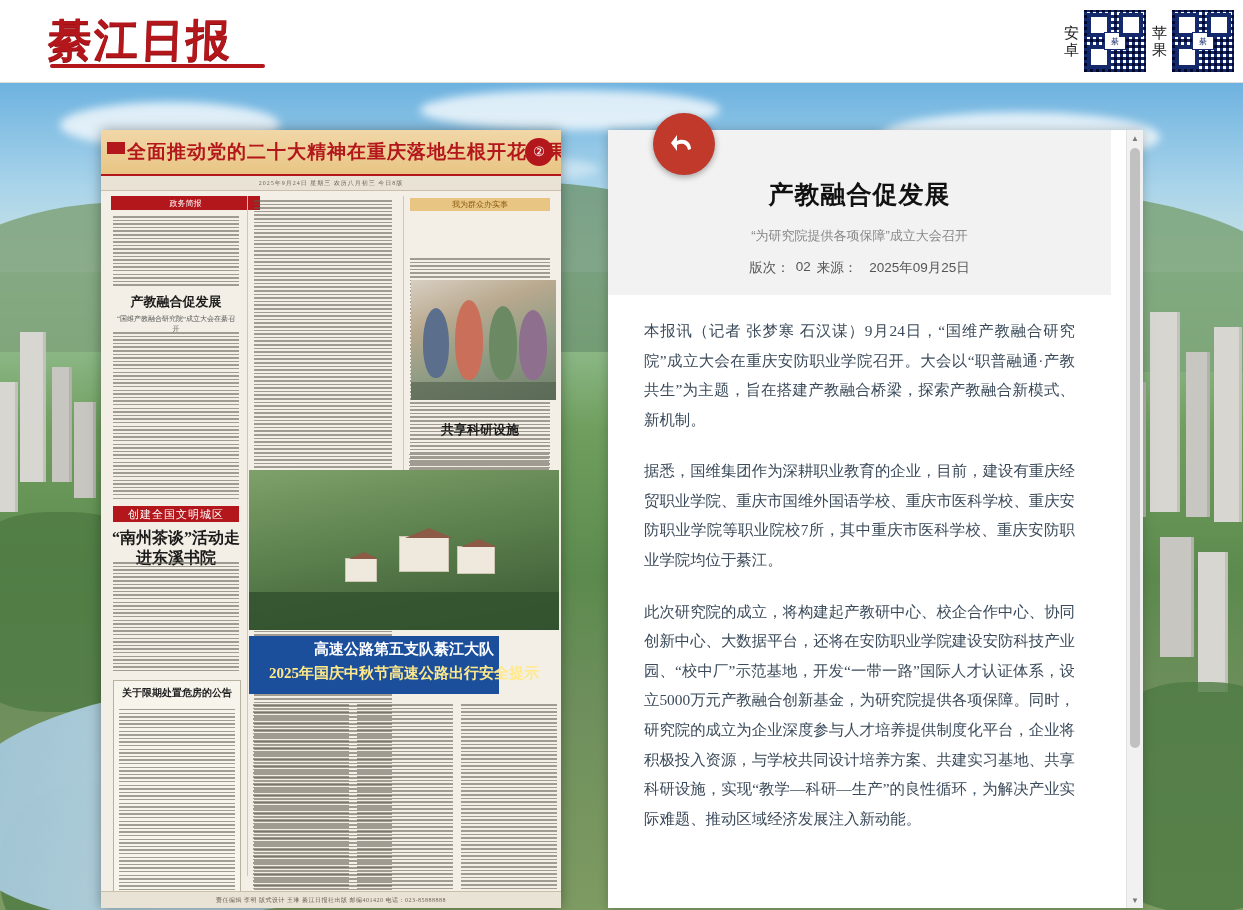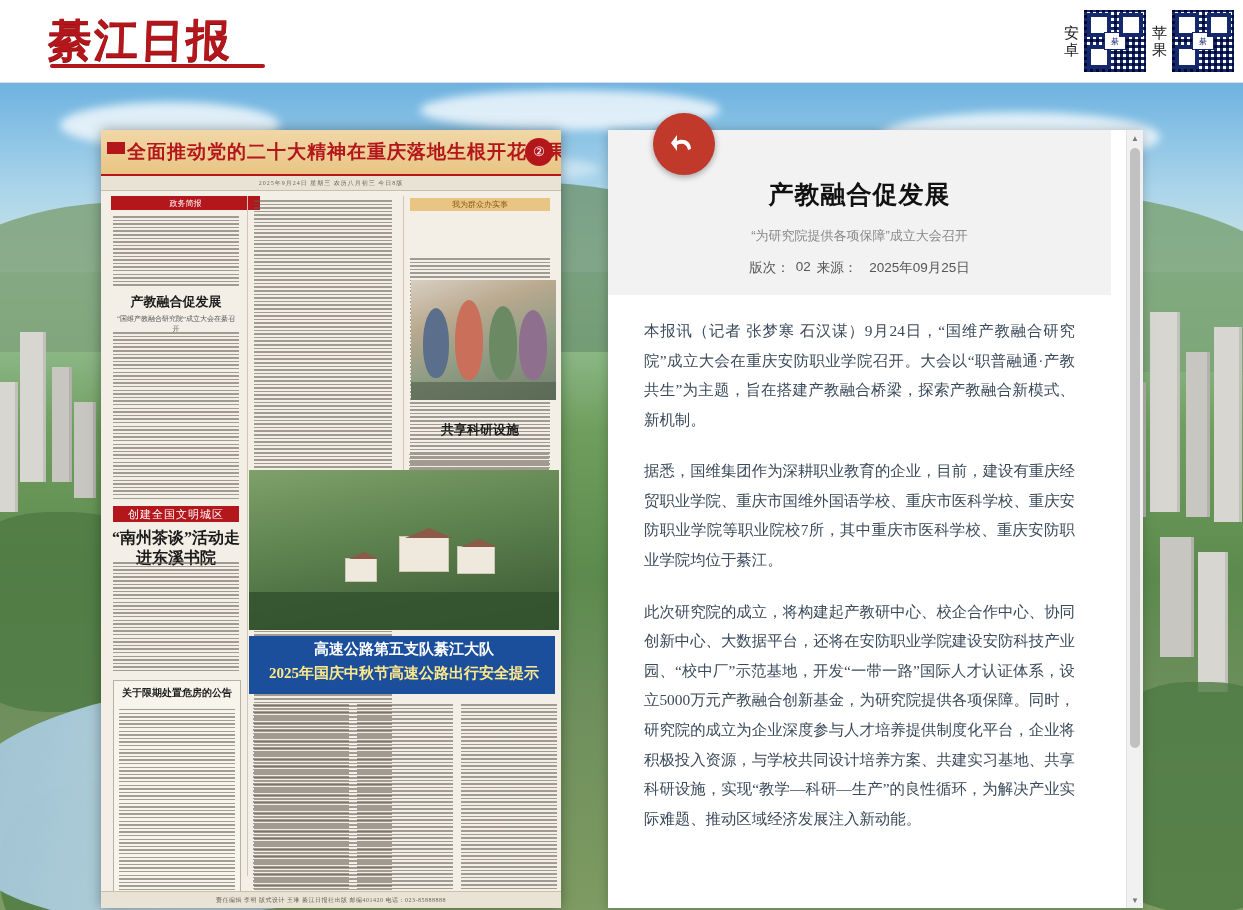--- a/index.html
+++ b/index.html
@@ -541,21 +541,21 @@
       <div class="ph-roof" style="left:156px; top:58px; border-left-width:24px; border-right-width:24px; border-bottom-width:10px;"></div>
       <div class="ph-house" style="left:208px; top:76px; width:36px; height:26px;"></div>
       <div class="ph-roof" style="left:212px; top:69px; border-left-width:18px; border-right-width:18px; border-bottom-width:8px;"></div>
       <div class="ph-house" style="left:96px;  top:88px; width:30px; height:22px;"></div>
       <div class="ph-roof" style="left:100px; top:82px; border-left-width:15px; border-right-width:15px; border-bottom-width:7px;"></div>
       <div style="position:absolute; left:0; bottom:0; width:310px; height:38px; background:#33522f; opacity:.85;"></div>
     </div>
 
     <div class="headline" style="position:absolute; left:458px; top:360px; width:146px; font-size:14px; font-weight:bold;">秋色如画</div>
 
-    <div style="position:absolute; left:148px; top:506px; width:306px; height:58px; background:#1b4f9c;">
+    <div style="position:absolute; left:148px; top:506px; width:250px; height:58px; background:#1b4f9c;">
       <div style="position:absolute; left:0; top:4px; width:310px; text-align:center; color:#ffffff; font-size:15px; font-weight:bold;">高速公路第五支队綦江大队</div>
       <div style="position:absolute; left:0; top:28px; width:310px; text-align:center; color:#ffe98a; font-size:15px; font-weight:bold;">2025年国庆中秋节高速公路出行安全提示</div>
     </div>
 
     <div class="tiny-lines dense" style="position:absolute; left:152px; top:574px; width:96px;  height:212px;"></div>
     <div class="tiny-lines dense" style="position:absolute; left:256px; top:574px; width:96px;  height:212px;"></div>
     <div class="tiny-lines dense" style="position:absolute; left:360px; top:574px; width:96px;  height:212px;"></div>
 
     <div class="paper-footer">责任编辑 李明 版式设计 王琳   綦江日报社出版   邮编401420   电话：023-85888888</div>
   </div>

